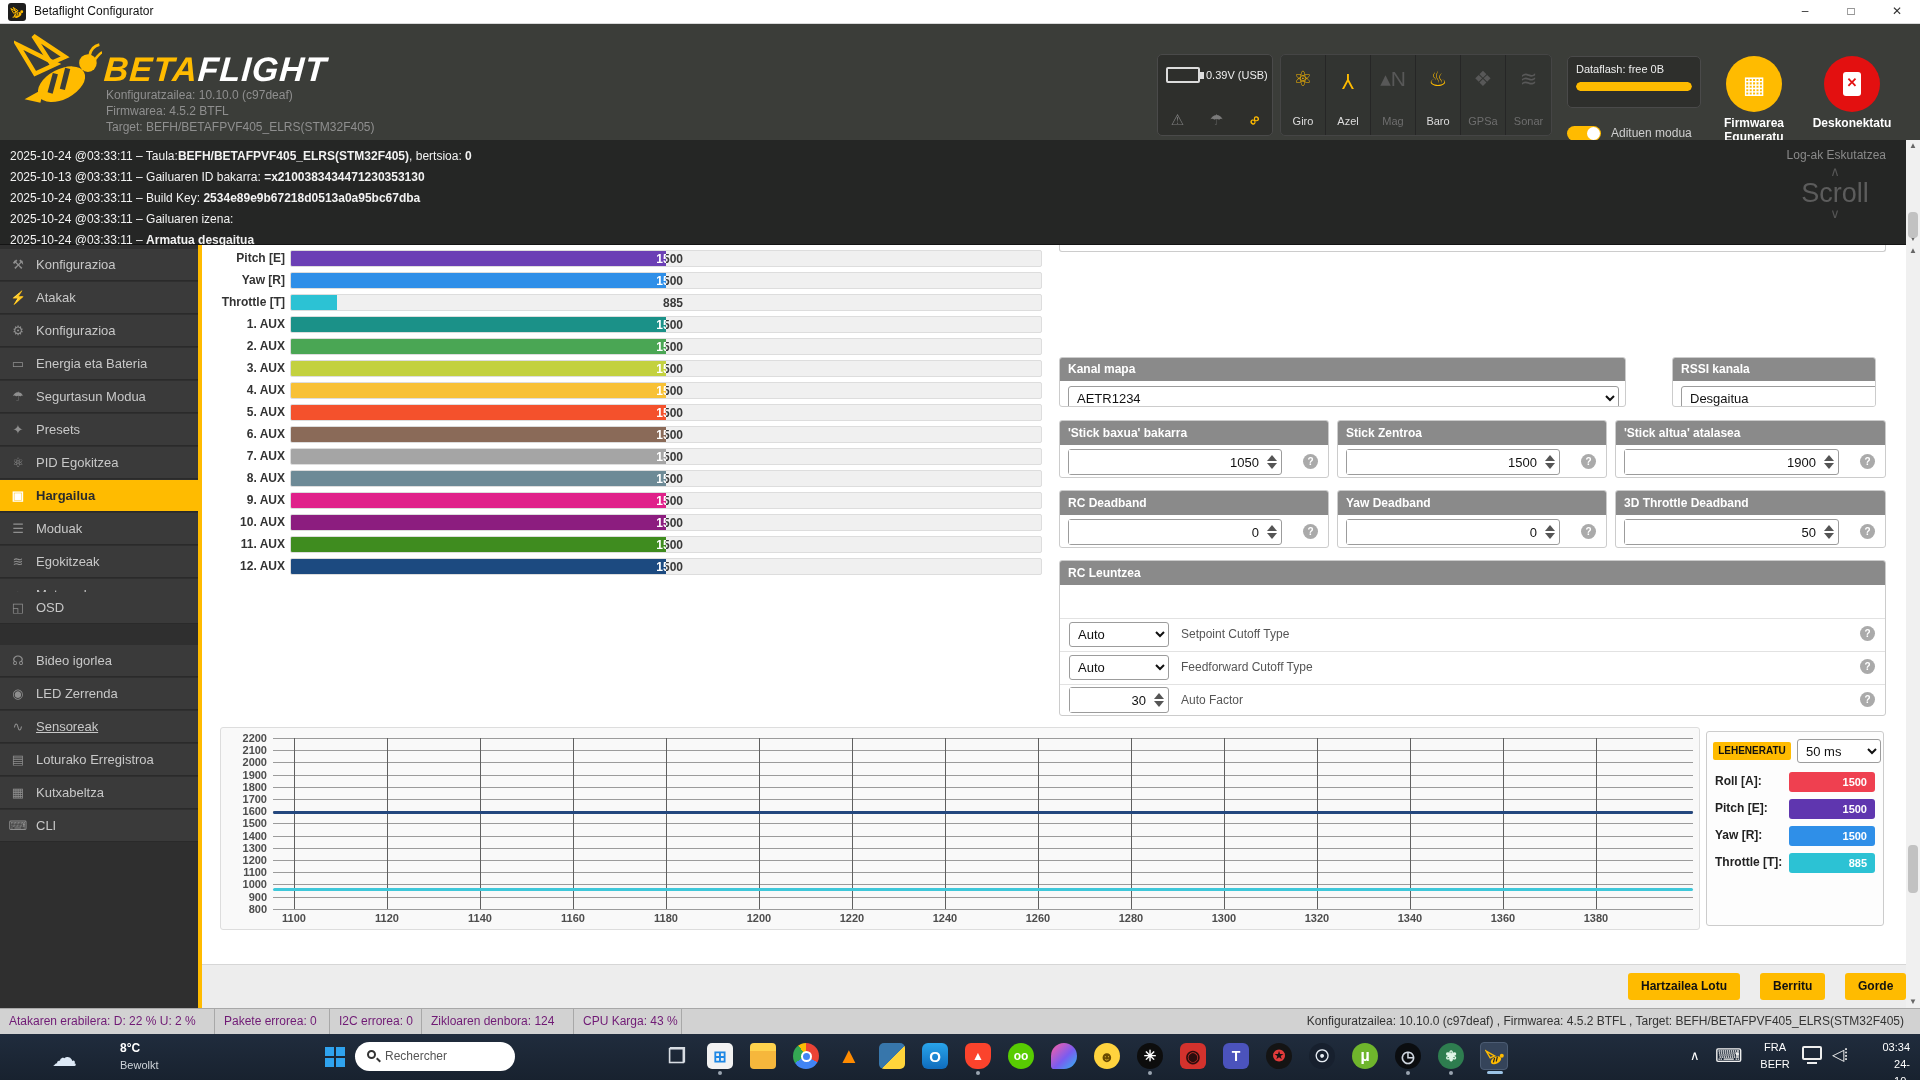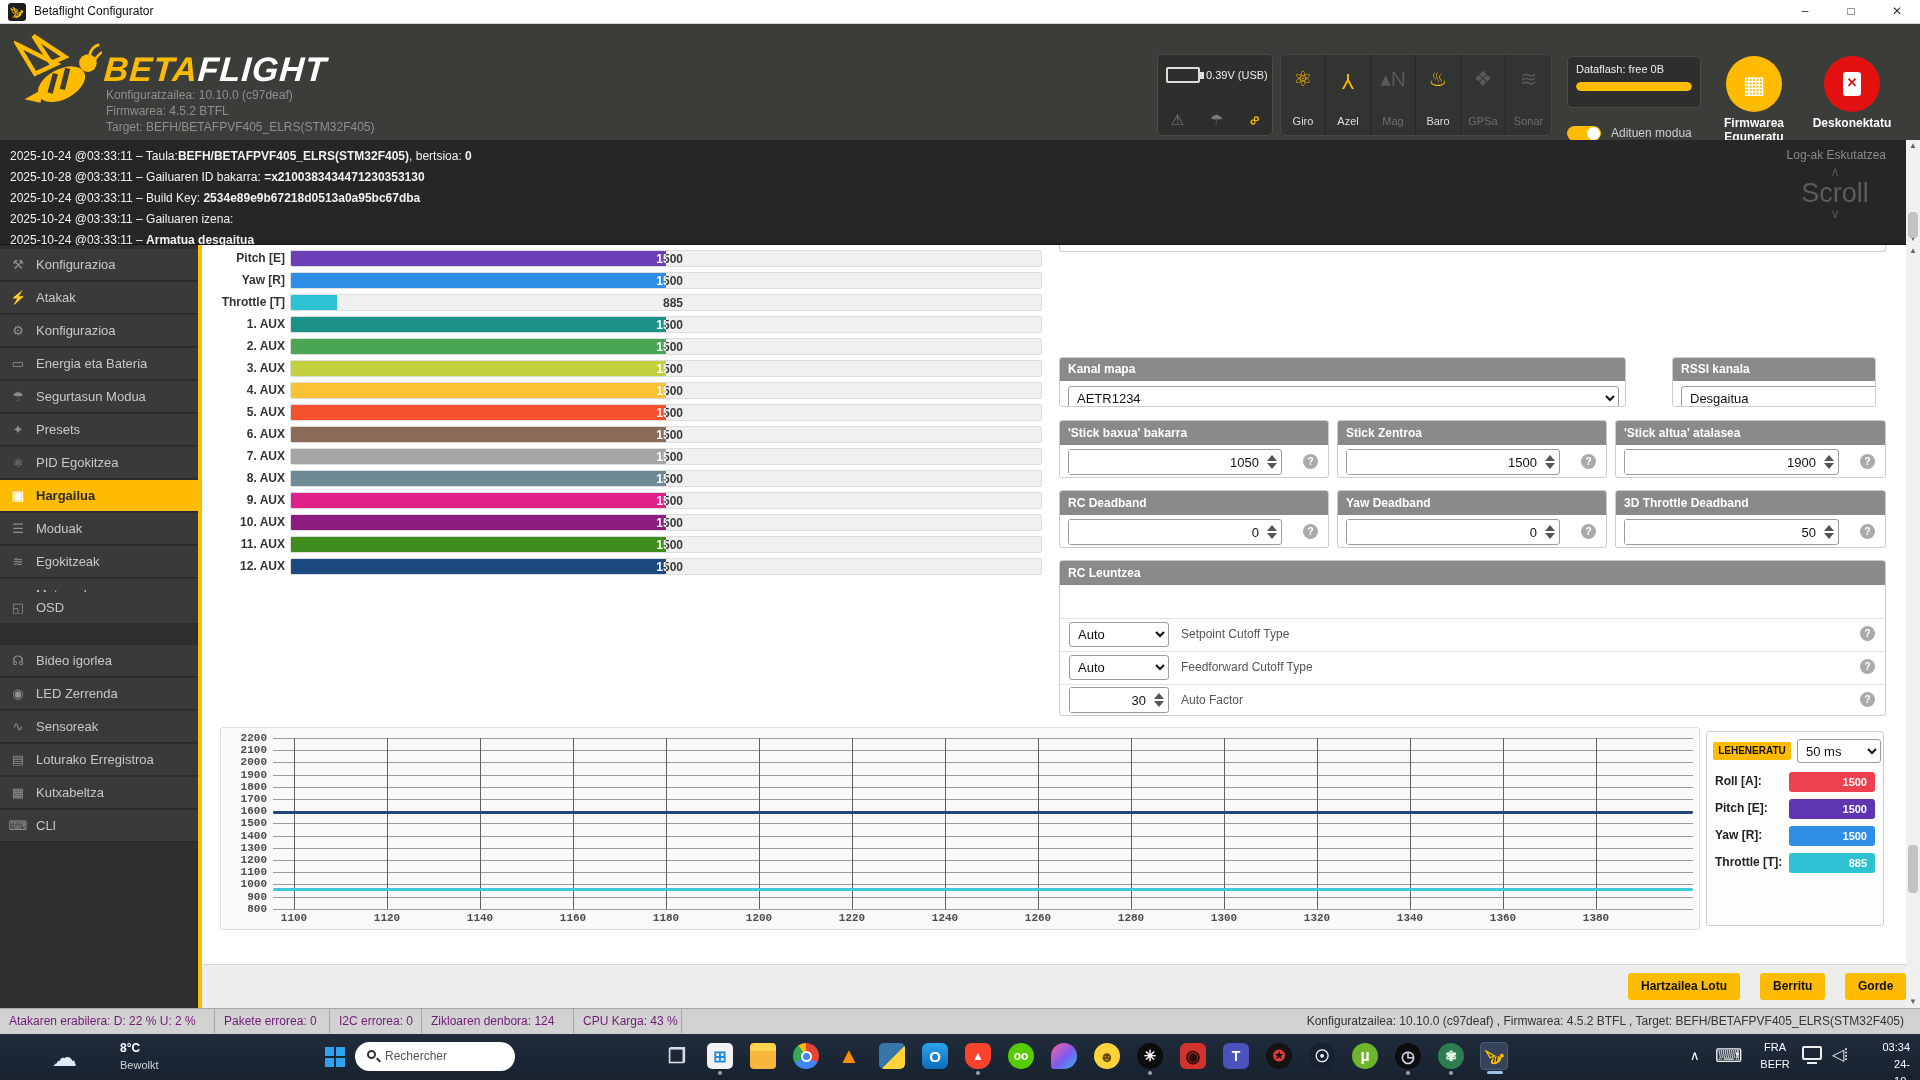--- a/index.html
+++ b/index.html
@@ -102,21 +102,21 @@
   .numwrap { position:relative; height:26px; border:1px solid #9c9c9c; border-radius:3px; background:#fff; }
   .numwrap input { position:absolute; left:0; top:0; width:calc(100% - 18px); height:100%; border:none; outline:none; text-align:right; font-size:13px; font-family:"Liberation Sans",sans-serif; color:#111; padding-right:4px; }
   .spin { position:absolute; right:2px; top:0; width:14px; height:100%; }
   .spin .su, .spin .sd { position:absolute; left:2px; width:0; height:0; border-left:5px solid transparent; border-right:5px solid transparent; }
   .spin .su { top:5px; border-bottom:6px solid #555; }
   .spin .sd { bottom:5px; border-top:6px solid #555; }
 
   .rowline { position:absolute; left:0; width:100%; border-top:1px solid #e2e2e2; }
 
   
-  #graph-panel { position:absolute; left:18px; top:482px; width:1480px; height:203px; background:#f9f9f9; border:1px solid #ddd; border-radius:3px;font-family:Liberation Mono, monospace; }
+  #graph-panel { position:absolute; left:18px; top:482px; width:1480px; height:203px; background:#f9f9f9; border:1px solid #ddd; border-radius:3px; }
   .ylab { position:absolute; width:44px; text-align:right; font-size:11px; font-weight:bold; color:#4d4d4d; }
   .xlab { position:absolute; top:184px; width:60px; margin-left:-30px; text-align:center; font-size:11px; font-weight:bold; color:#4d4d4d; }
   .hgrid { position:absolute; left:52px; width:1420px; height:1px; background:#9b9b9b; }
   .vgrid { position:absolute; top:10px; width:1px; height:171px; background:#606060; }
   .plotline { position:absolute; left:52px; width:1420px; height:3px; border-radius:2px; }
 
   #legend-box { position:absolute; left:1504px; top:486px; width:178px; height:195px; background:#fdfdfd; border:1px solid #ccc; border-radius:3px; }
   #reset-btn { position:absolute; left:6px; top:10px; width:78px; height:18px; background:#ffbb00; border-radius:2px; font-size:10px; font-weight:bold; color:#111; text-align:center; line-height:18px; }
   #refresh-select { position:absolute; left:90px; top:7px; width:84px; height:24px; }
   .leg-row { position:absolute; left:0; width:100%; height:20px; }
@@ -265,21 +265,21 @@
 
     <div class="hdr-roundbtn" id="fw-btn"><span class="chip">▦</span></div>
     <div id="fw-label"><span>Firmwarea</span><br><span>Eguneratu</span></div>
     <div class="hdr-roundbtn" id="dc-btn"><span class="plug"></span></div>
     <div id="dc-label">Deskonektatu</div>
   </div>
 
   <div id="log">
     <div id="log-lines">
         <div class="logline"><span>2025-10-24 @03:33:11 – Taula:</span><b>BEFH/BETAFPVF405_ELRS(STM32F405)</b><span>, bertsioa: </span><b>0</b></div>
-        <div class="logline"><span>2025-10-28 @03:33:11 – Gailuaren ID bakarra: </span><b>=x2100383434471230353130</b></div>
+        <div class="logline"><span>2025-10-13 @03:33:11 – Gailuaren ID bakarra: </span><b>=x2100383434471230353130</b></div>
         <div class="logline"><span>2025-10-24 @03:33:11 – Build Key: </span><b>2534e89e9b67218d0513a0a95bc67dba</b></div>
         <div class="logline"><span>2025-10-24 @03:33:11 – Gailuaren izena:</span></div>
         <div class="logline"><span>2025-10-24 @03:33:11 – </span><b>Armatua desgaitua</b></div>
       </div>
     <div id="log-hide">Log-ak Eskutatzea</div>
     <div id="scroll-widget">
       <div class="chev">∧</div>
       <div class="stext">Scroll</div>
       <div class="chev">∨</div>
     </div>
@@ -298,21 +298,21 @@
       <div class="nav-item" style="top: 136px;"><span class="nicon">☂</span><span>Segurtasun Modua</span></div>
       <div class="nav-item" style="top: 169px;"><span class="nicon">✦</span><span>Presets</span></div>
       <div class="nav-item" style="top: 202px;"><span class="nicon">⚛</span><span>PID Egokitzea</span></div>
       <div class="nav-item active" style="top: 235px;"><span class="nicon">▣</span><span>Hargailua</span></div>
       <div class="nav-item" style="top: 268px;"><span class="nicon">☰</span><span>Moduak</span></div>
       <div class="nav-item" style="top: 301px;"><span class="nicon">≋</span><span>Egokitzeak</span></div>
       <div class="nav-item" style="top: 334px;"><span class="nicon">▲</span><span>Motoreak</span></div>
       <div class="nav-item" style="top: 347px;"><span class="nicon">◱</span><span>OSD</span></div>
       <div class="nav-item" style="top: 400px;"><span class="nicon">☊</span><span>Bideo igorlea</span></div>
       <div class="nav-item" style="top: 433px;"><span class="nicon">◉</span><span>LED Zerrenda</span></div>
-      <div class="nav-item" style="top: 466px;"><span class="nicon">∿</span><span>Sensoreak</span></div>
+      <div class="nav-item" style="top: 466px; text-decoration: underline;"><span class="nicon">∿</span><span>Sensoreak</span></div>
       <div class="nav-item" style="top: 499px;"><span class="nicon">▤</span><span>Loturako Erregistroa</span></div>
       <div class="nav-item" style="top: 532px;"><span class="nicon">▦</span><span>Kutxabeltza</span></div>
       <div class="nav-item" style="top: 565px;"><span class="nicon">⌨</span><span>CLI</span></div>
     </div>
 
   <div id="content">
     <div id="meters">
         <div class="ch-row" style="top: 5px; width: 860px;">
           <span class="ch-label">Pitch [E]</span>
           <div class="ch-track">

